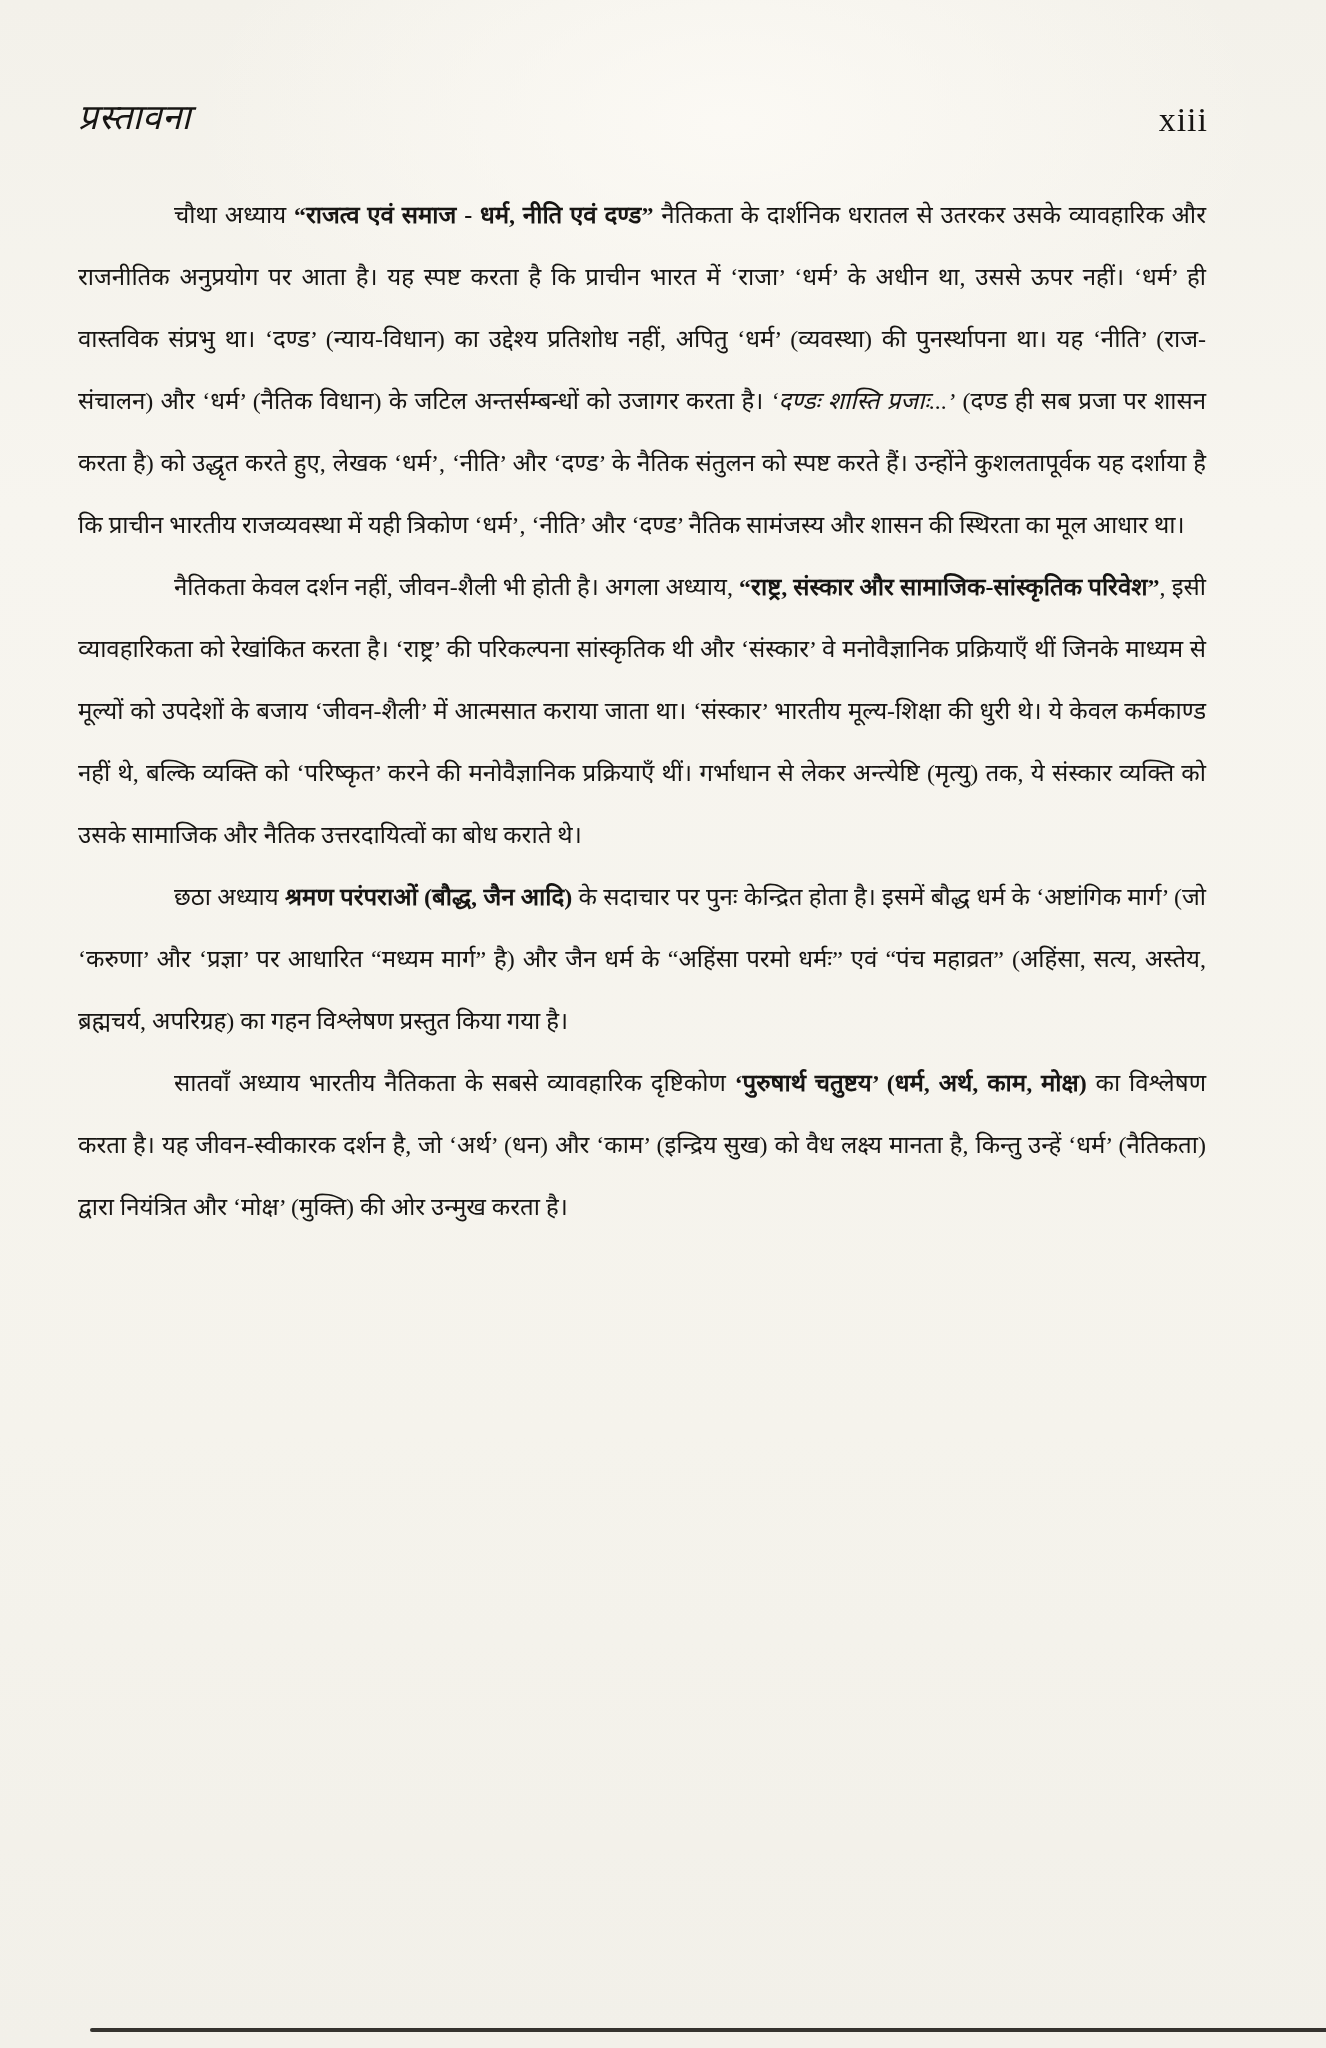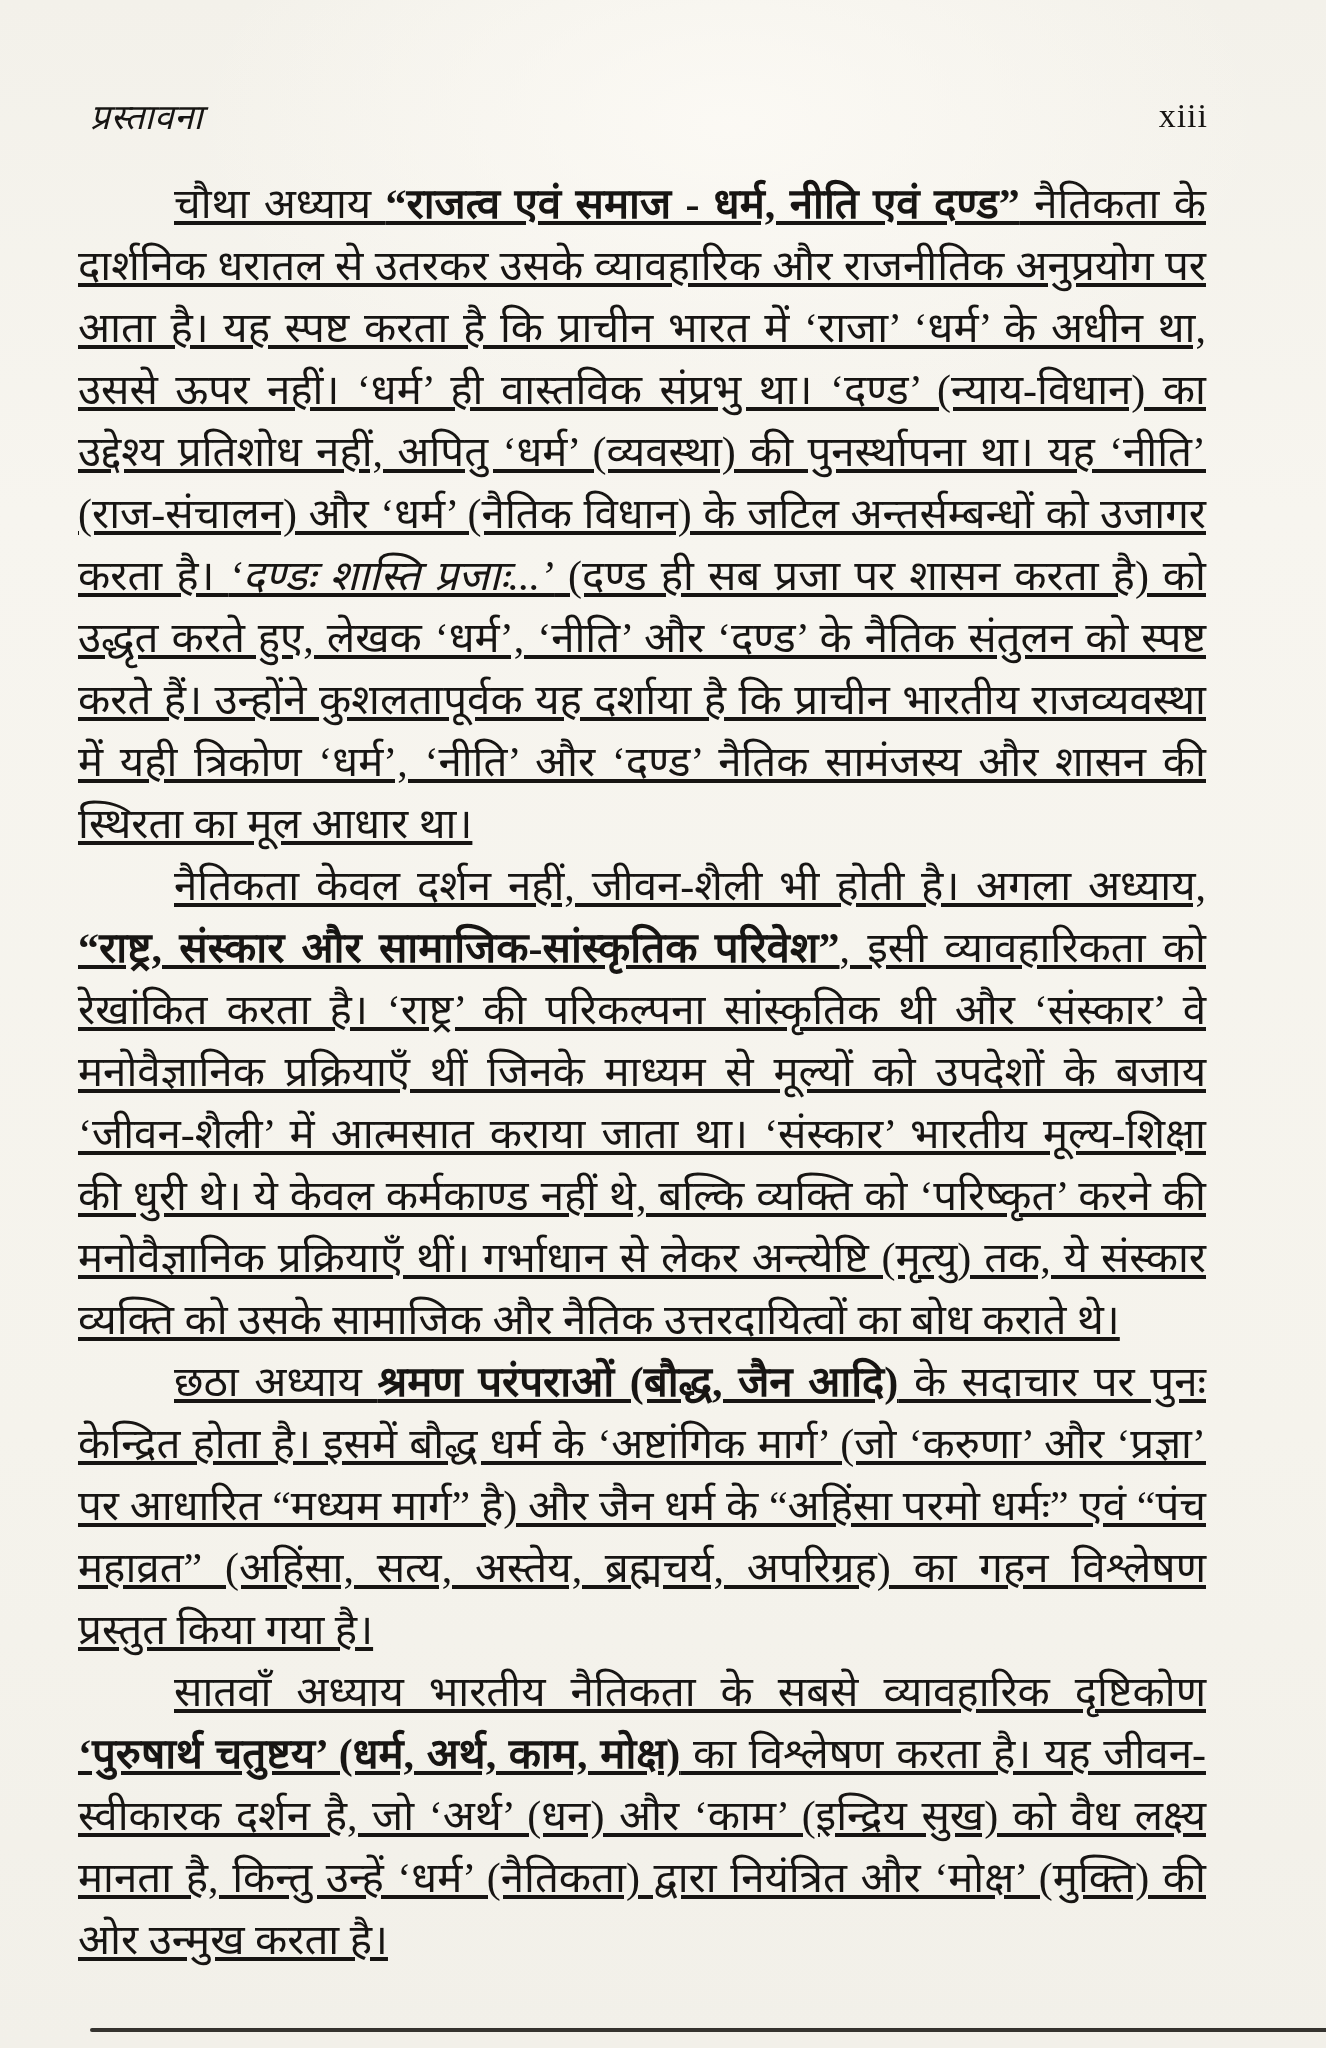--- a/index.html
+++ b/index.html
@@ -18,45 +18,44 @@
   .page {
     position: absolute;
     inset: 0;
     background:
       radial-gradient(ellipse 900px 500px at 55% 6%, rgba(252,250,245,0.9) 0%, rgba(252,250,245,0) 60%),
       linear-gradient(180deg, #f3f1ea 0%, #f7f5ef 25%, #f5f3ec 70%, #f2f0e9 100%);
   }
   .page-header {
     position: absolute;
     top: 92px;
-    left: 90px;
+    left: 78px;
     right: 118px;
     display: flex;
     justify-content: space-between;
-    align-items: center;
+    align-items: flex-end;
   }
   .running-title {
     font-style: italic;
     font-size: 35px;
     letter-spacing: 0.5px;
   }
   .page-number {
     font-size: 34px;
     letter-spacing: 1px;
     margin-left: 28px;
   }
   .body-text {
     position: absolute;
-    top: 173px;
+    top: 184px;
     left: 78px;
     width: 1128px;
-    font-size: 42px;
+    font-size: 24px;
     line-height: 62px;
     text-align: justify;
-    text-decoration: underline;
   }
   p.para {
     margin: 0;
     text-indent: 96px;
   }
   .seg-bold { font-weight: bold; }
   .seg-italic { font-style: italic; }
   .scan-bottom-line {
     position: absolute;
     left: 90px;

